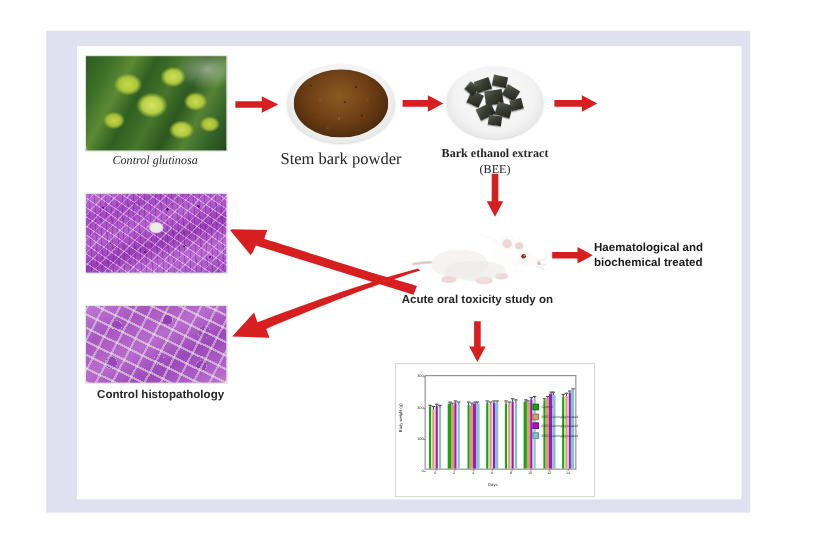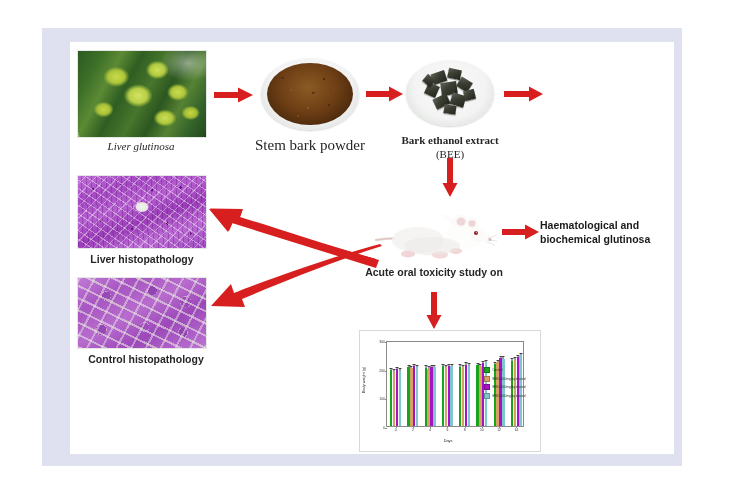--- a/index.html
+++ b/index.html
@@ -180,21 +180,21 @@
 </style>
 </head>
 <body>
 
 <div id="stage">
 
   <div class="frame-panel"></div>
   <div class="canvas">
 
     <div class="photo photo-border plant" style="left:7px; top:8px; width:128px; height:86px;"></div>
-    <div class="cap cap-serif cap-italic" style="left:7px; top:98px; width:128px; font-size:11px;">Liver glutinosa</div>
+    <div class="cap cap-serif cap-italic" style="left:7px; top:98px; width:128px; font-size:11px;">Control glutinosa</div>
 
     <div class="arrow" style="left:144px; top:45px;">
       <svg width="40" height="16" viewBox="0 0 40 16">
         <path d="M0,5 L24,5 L24,0.5 L39,8 L24,15.5 L24,11 L0,11 Z" fill="#d81f1f"></path>
       </svg>
     </div>
 
     <div class="dish" style="left:191px; top:16px; width:98px; height:72px;">
       <div class="powder" style="left:6px; top:5px; width:86px; height:62px;"></div>
     </div>
@@ -273,31 +273,30 @@
     <div class="cap cap-bold" style="left:266px; top:224px; width:196px; font-size:10.5px;">Acute oral toxicity  study on</div>
 
     <div class="arrow" style="left:432px; top:182px;">
       <svg width="38" height="16" viewBox="0 0 38 16">
         <path d="M0,5 L23,5 L23,0.5 L37,8 L23,15.5 L23,11 L0,11 Z" fill="#d81f1f"></path>
       </svg>
     </div>
 
     <div style="position:absolute; left:470px; top:176px; width:136px; font-size:10.5px; color:#1a1a1a; font-weight:bold; line-height:1.35; font-family:'Liberation Sans', sans-serif;">
       <div>Haematological and</div>
-      <div>biochemical glutinosa</div>
+      <div>biochemical treated</div>
     </div>
 
     <div class="arrow" style="left:356px; top:250px;">
       <svg width="16" height="38" viewBox="0 0 16 38">
         <path d="M5,0 L11,0 L11,23 L15.5,23 L8,37 L0.5,23 L5,23 Z" fill="#d81f1f"></path>
       </svg>
     </div>
 
     <div class="photo photo-border histo-liver" style="left:7px; top:133px; width:128px; height:72px;"></div>
-    <div class="cap cap-bold" style="left:2px; top:211px; width:140px; font-size:10.5px;">Liver histopathology</div>
 
     <div class="photo photo-border histo-kidney" style="left:7px; top:235px; width:128px; height:70px;"></div>
     <div class="cap cap-bold" style="left:2px; top:311px; width:148px; font-size:10.5px;">Control histopathology</div>
 
     <div class="arrow" style="left:136px; top:156px;">
       <svg width="174" height="64" viewBox="0 0 174 64">
         <path d="M173,62 L33,22 L36,13 L3,11 L22,34 L26,25 L170,70 Z" fill="#d81f1f"></path>
         <path d="M170,61 C120,47 70,30 34,19 L37,11 L4,10.5 L23,33 L27,24 C63,35 118,53 168,68 Z" fill="#d81f1f"></path>
       </svg>
     </div>

